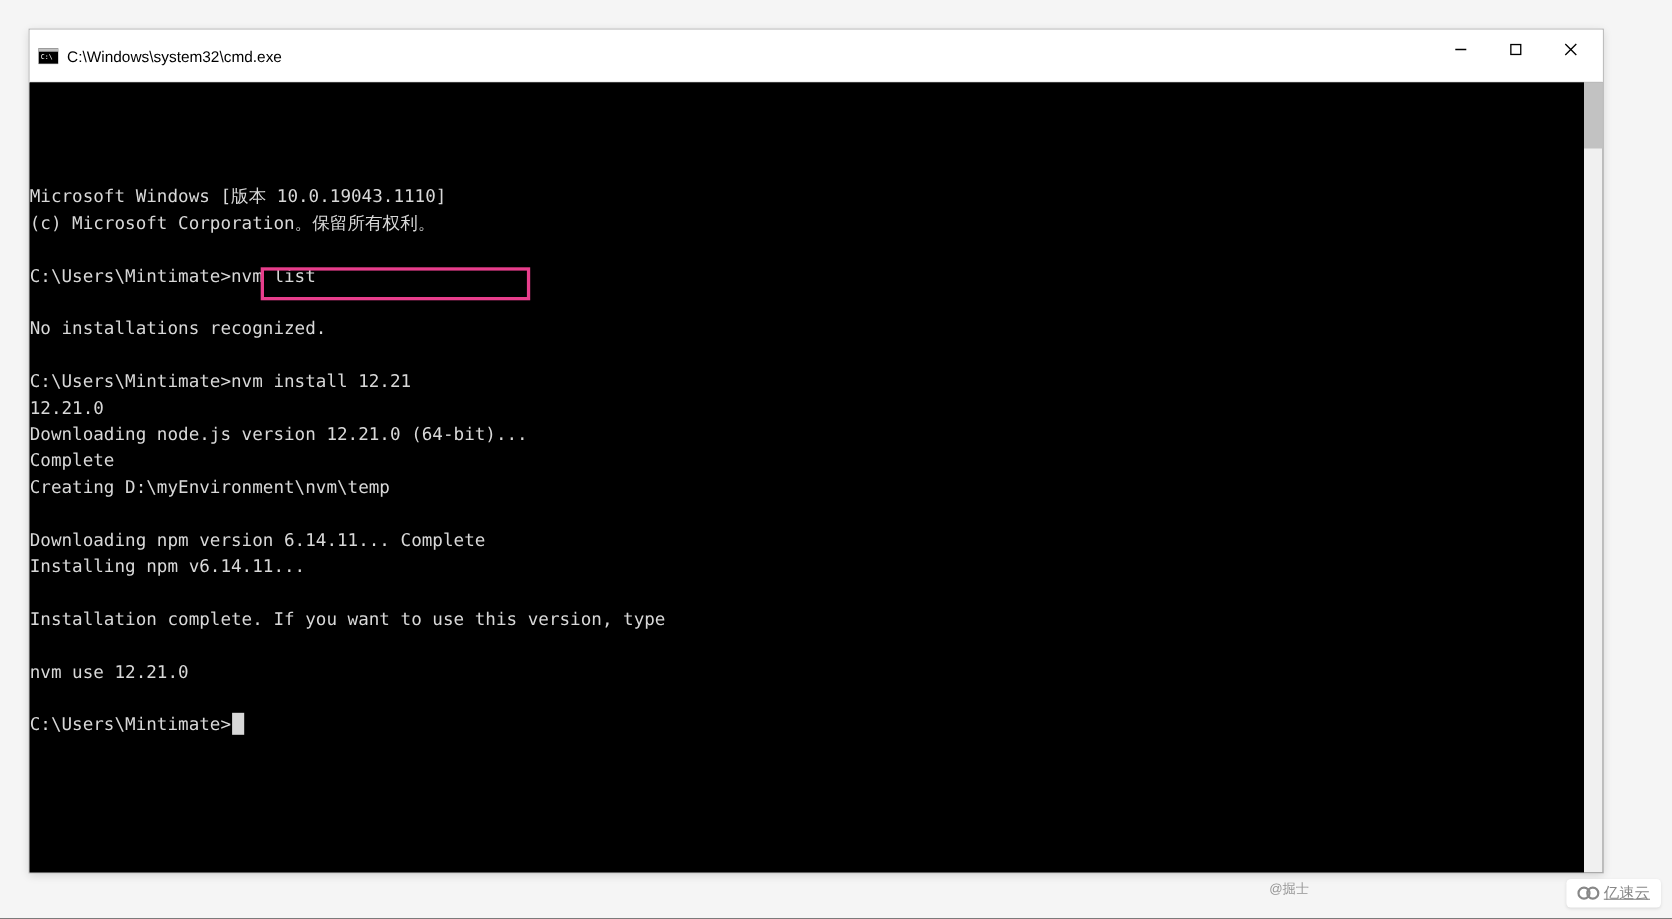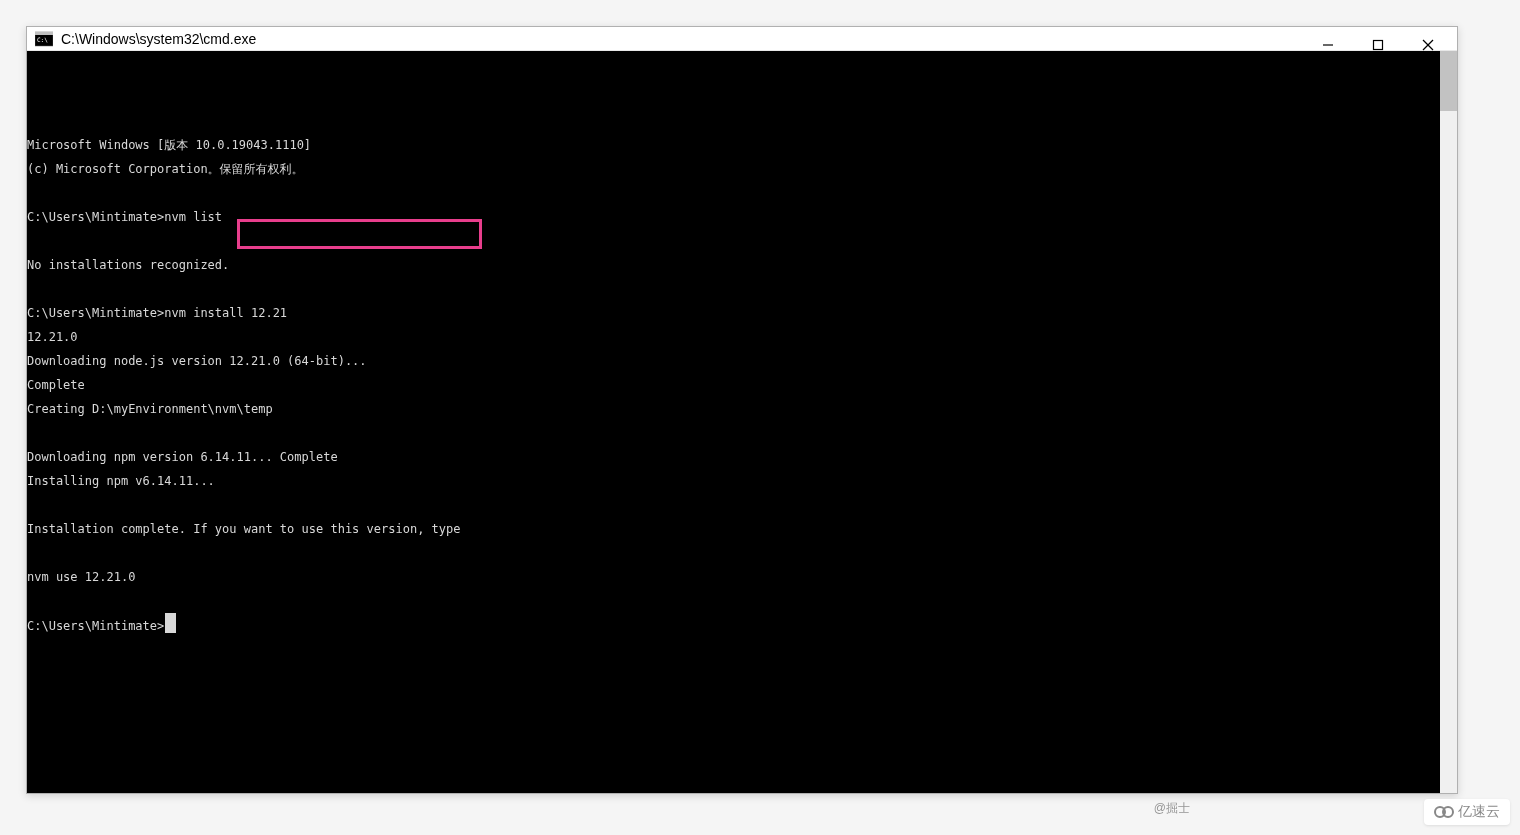--- a/index.html
+++ b/index.html
@@ -21,21 +21,21 @@
       top: 26px;
       width: 1432px;
       height: 768px;
       background: #ffffff;
       border: 1px solid #b0b0b0;
       box-shadow: 0 2px 8px rgba(0,0,0,0.15);
       display: flex;
       flex-direction: column;
     }
     .titlebar {
-      height: 24px;
+      height: 48px;
       background: #ffffff;
       display: flex;
       align-items: center;
       padding: 0 4px 0 8px;
       border-bottom: 1px solid #e8e8e8;
       flex-shrink: 0;
     }
     .titlebar-icon {
       width: 18px;
       height: 18px;
@@ -72,23 +72,23 @@
       display: flex;
       background: #000;
       position: relative;
       min-height: 0;
     }
     .terminal {
       flex: 1;
       background: #000000;
       color: #d8d8d8;
       font-family: "Consolas", "NSimSun", "SimSun", monospace;
-      font-size: 12px;
+      font-size: 16px;
       line-height: 24px;
-      padding: 10px 0 0 0;
+      padding: 20px 0 0 0;
       white-space: pre;
       overflow: hidden;
       position: relative;
     }
     .terminal .line {
       min-height: 24px;
     }
     .scrollbar {
       width: 17px;
       background: #f0f0f0;
@@ -122,20 +122,21 @@
       bottom: 10px;
       background: #ffffff;
       border-radius: 4px;
       padding: 4px 10px;
       font-size: 14px;
       color: #888;
       display: flex;
       align-items: center;
       gap: 4px;
       box-shadow: 0 1px 3px rgba(0,0,0,0.1);
+      text-decoration: underline;
     }
     .watermark-icon {
       width: 20px;
       height: 12px;
       position: relative;
     }
     .watermark-icon::before,
     .watermark-icon::after {
       content: '';
       position: absolute;

